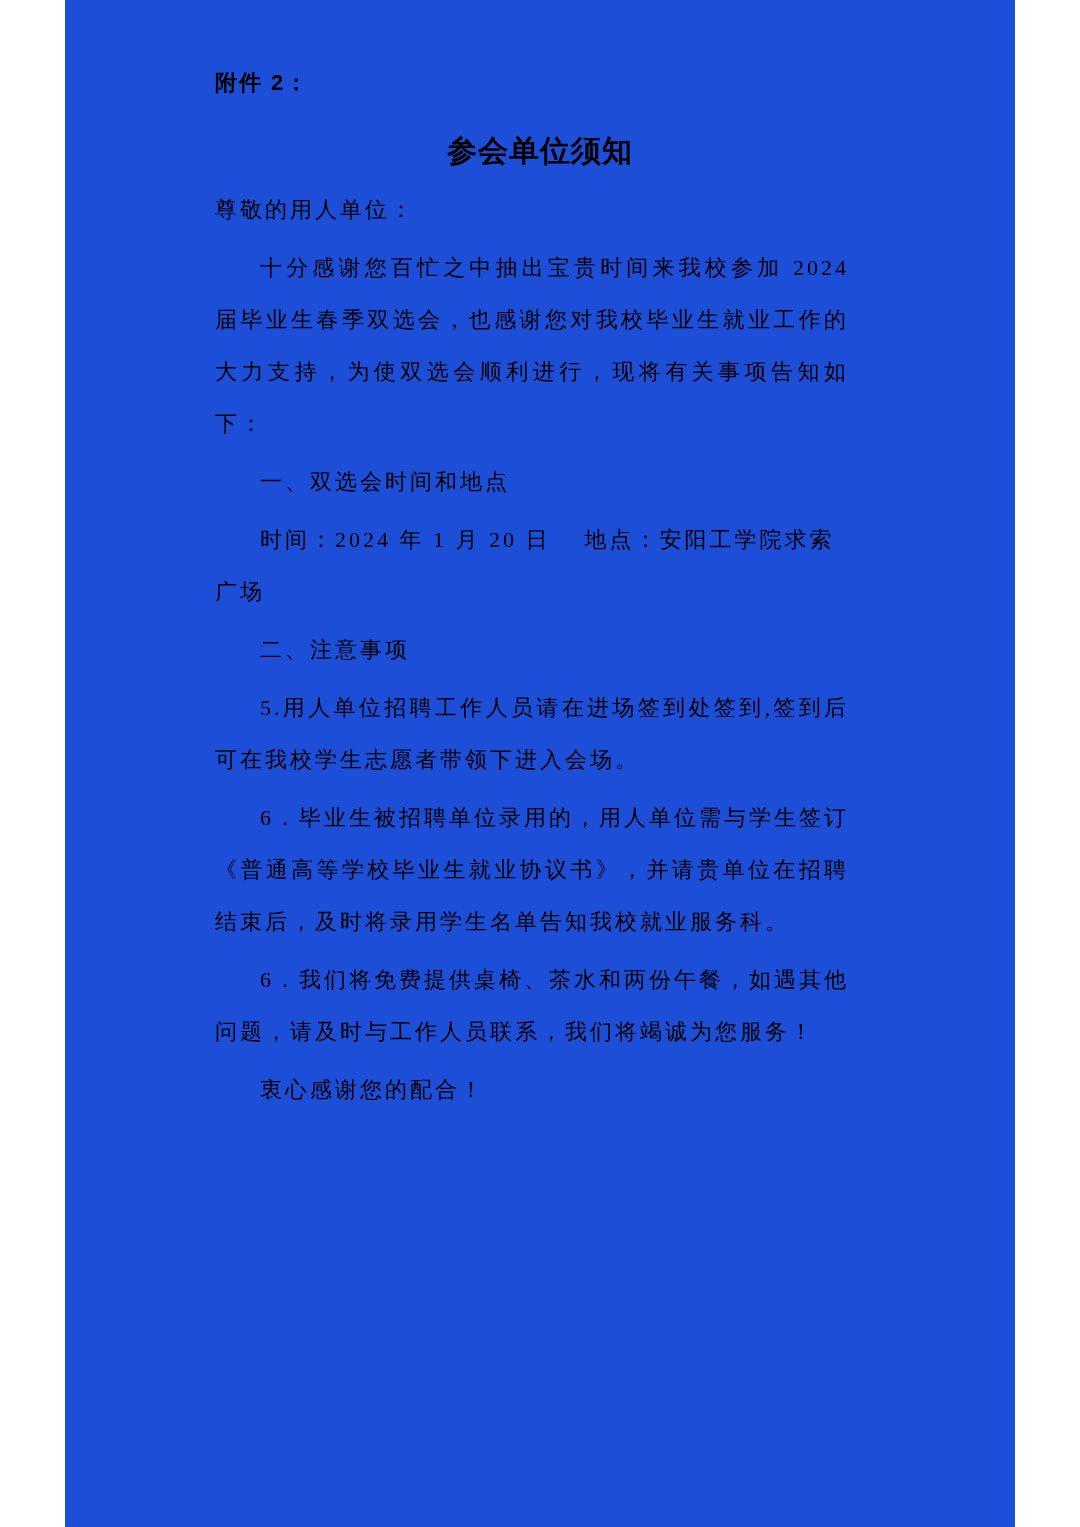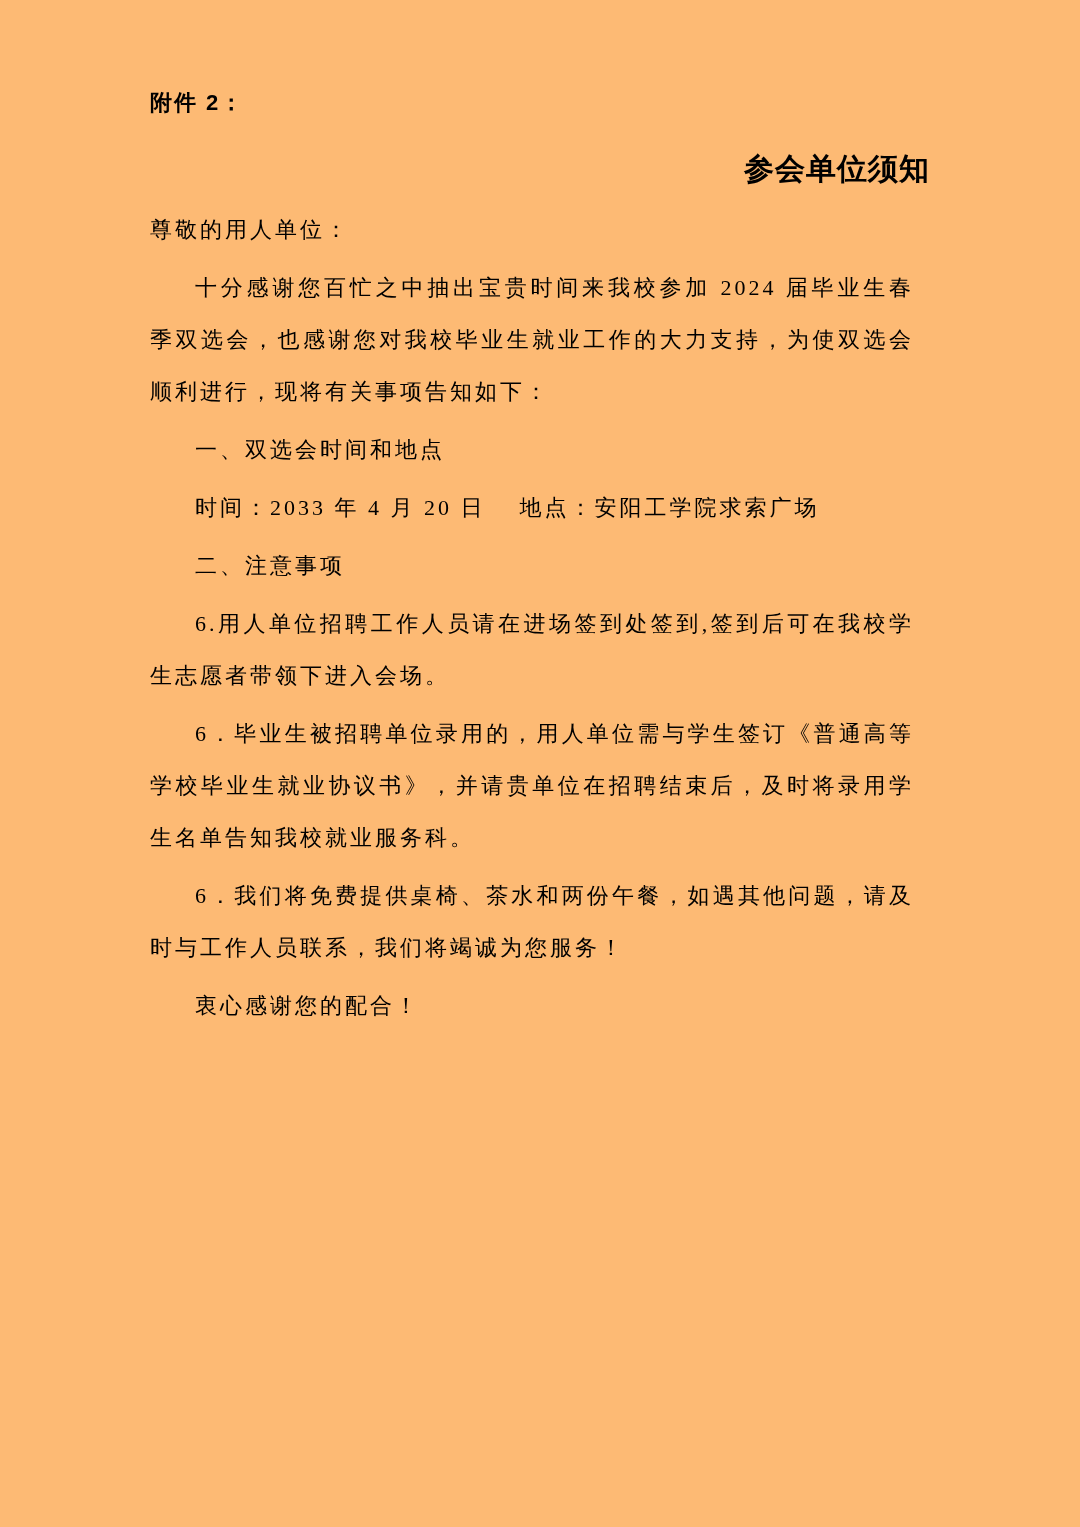--- a/index.html
+++ b/index.html
@@ -2,46 +2,46 @@
 <html><head>
 <meta charset="utf-8">
 <style>
   html, body {
     margin: 0;
     padding: 0;
     background: #ffffff;
   }
   .page {
     position: relative;
-    width: 1080px;
+    width: 950px;
     height: 1527px;
     margin: 0 auto;
-    background: #fdba74;
+    background: #1d4ed8;
     color: #000000;
     box-sizing: border-box;
-    padding: 88px 150px 0 150px;
+    padding: 68px 150px 0 150px;
     font-family: "Liberation Serif", "DejaVu Serif", serif;
     font-size: 22px;
     overflow: hidden;
   }
   .attachment {
     font-family: "Liberation Sans", "DejaVu Sans", sans-serif;
     font-weight: bold;
     font-size: 22px;
     line-height: 30px;
     letter-spacing: 2px;
   }
   .doc-title {
     margin: 36px 0 0 0;
     font-size: 30px;
     font-weight: bold;
     line-height: 34px;
-    text-align: right;
+    text-align: center;
     letter-spacing: 1px;
-    font-family: Liberation Mono, monospace;
+    font-family: Liberation Sans, sans-serif;
   }
   .salutation {
     margin: 16px 0 0 0;
     line-height: 52px;
     letter-spacing: 3px;
   }
   .para {
     margin: 6px 16px 0 0;
     line-height: 52px;
     letter-spacing: 3px;
@@ -69,25 +69,25 @@
   <div class="attachment">附件 2：</div>
 
   <h1 class="doc-title">参会单位须知</h1>
 
   <p class="salutation">尊敬的用人单位：</p>
 
   <p class="para indent">十分感谢您百忙之中抽出宝贵时间来我校参加 2024 届毕业生春季双选会，也感谢您对我校毕业生就业工作的大力支持，为使双选会顺利进行，现将有关事项告知如下：</p>
 
   <p class="para indent heading">一、双选会时间和地点</p>
 
-  <p class="para indent pre">时间：2033 年 4 月 20 日    地点：安阳工学院求索广场</p>
+  <p class="para indent pre">时间：2024 年 1 月 20 日    地点：安阳工学院求索广场</p>
 
   <p class="para indent heading">二、注意事项</p>
 
-  <p class="para indent">6.用人单位招聘工作人员请在进场签到处签到,签到后可在我校学生志愿者带领下进入会场。</p>
+  <p class="para indent">5.用人单位招聘工作人员请在进场签到处签到,签到后可在我校学生志愿者带领下进入会场。</p>
 
 
 
   <p class="para indent">6．毕业生被招聘单位录用的，用人单位需与学生签订《普通高等学校毕业生就业协议书》，并请贵单位在招聘结束后，及时将录用学生名单告知我校就业服务科。</p>
 
   <p class="para indent">6．我们将免费提供桌椅、茶水和两份午餐，如遇其他问题，请及时与工作人员联系，我们将竭诚为您服务！</p>
 
   <p class="para indent">衷心感谢您的配合！</p>
 
 </div>

